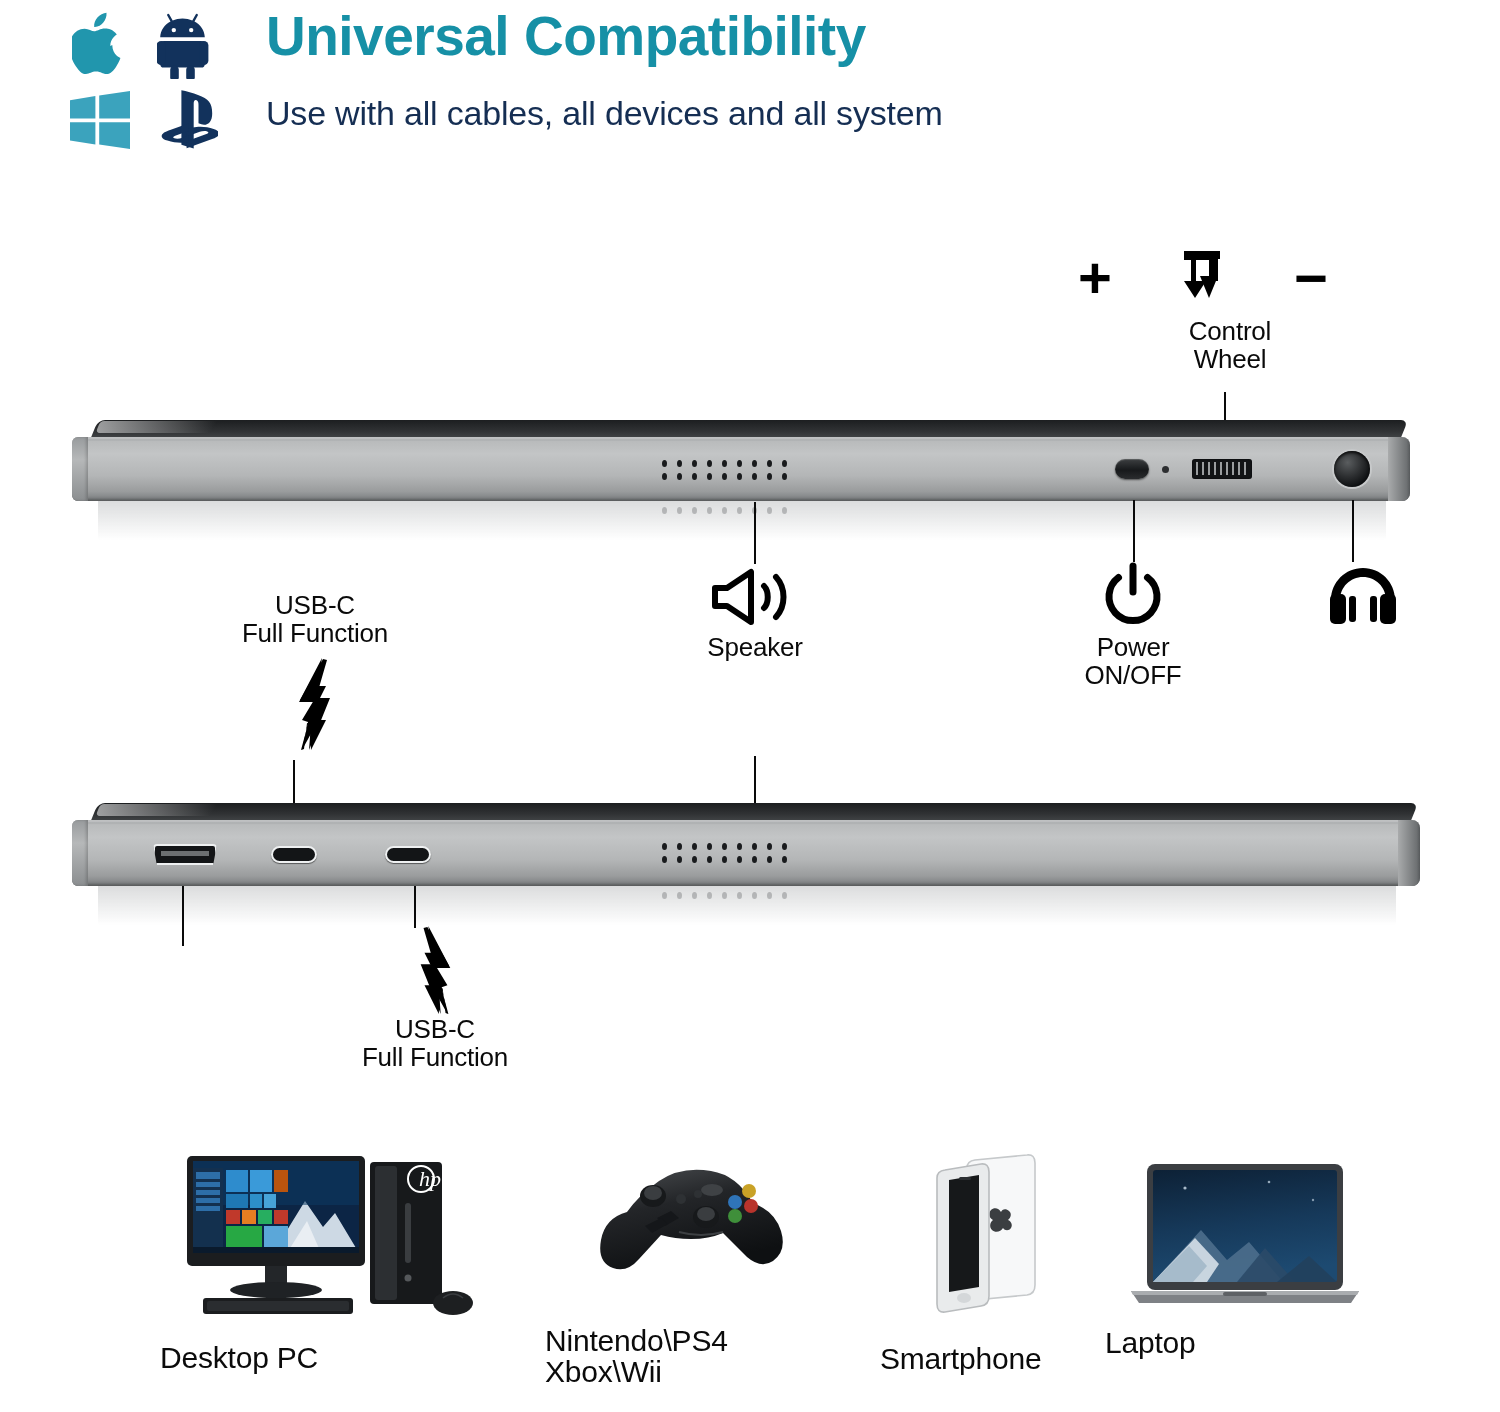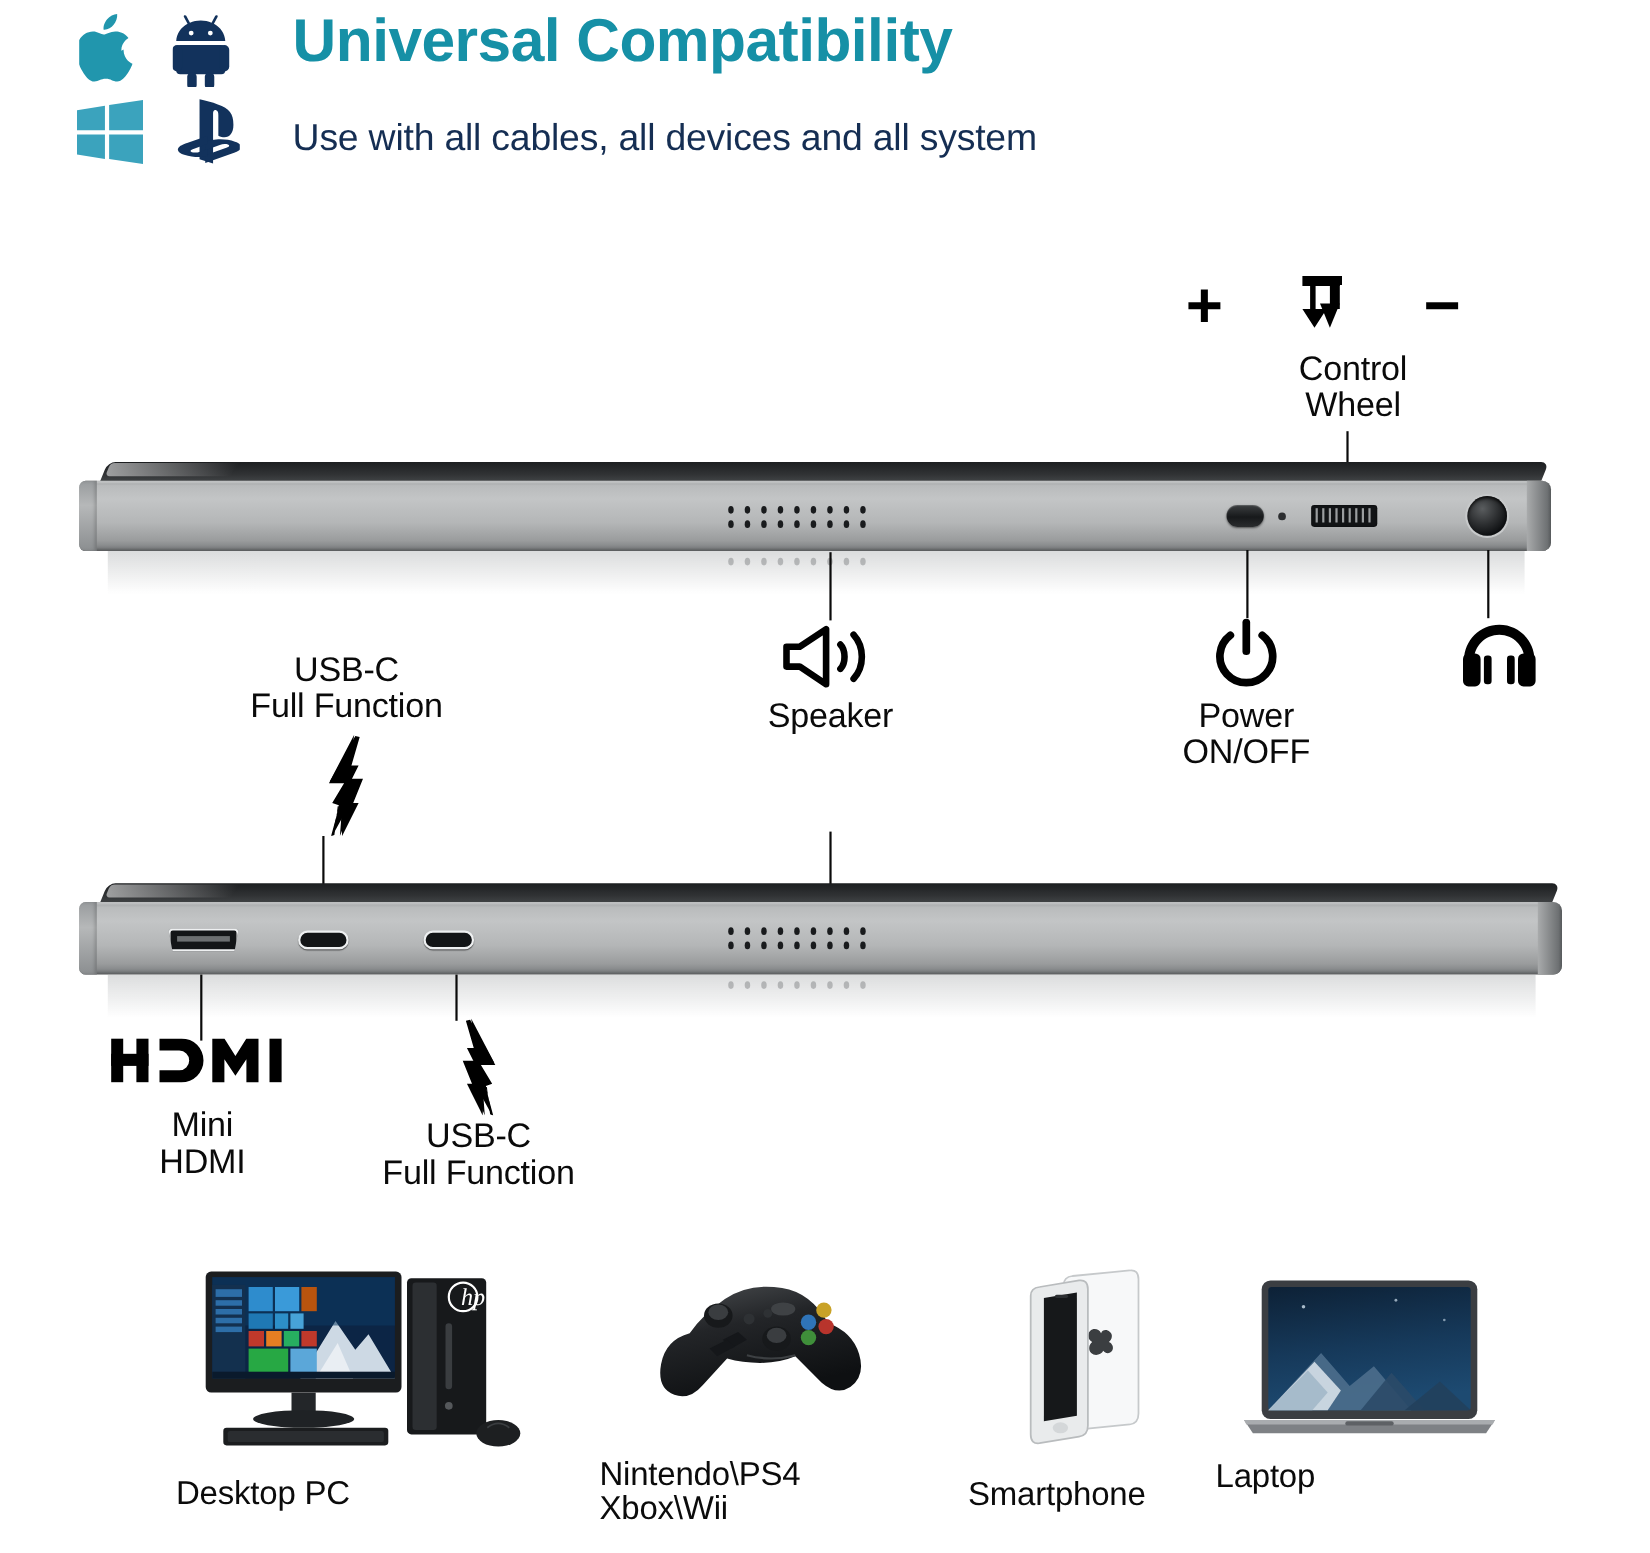--- a/index.html
+++ b/index.html
@@ -39,21 +39,21 @@
     letter-spacing: -0.5px;
     line-height: 1.18;
     white-space: nowrap;
   }
   .subtitle {
     font-size: 34px;
     font-weight: normal;
     color: #152e53;
     letter-spacing: -0.2px;
     line-height: 1.2;
-    margin-top: 36px;
+    margin-top: 24px;
     white-space: nowrap;
   }
 
   
   .device {
     position: absolute;
     border-radius: 7px;
   }
   .dev-body {
     position: absolute;
@@ -163,21 +163,21 @@
   }
 
   
   .lead {
     position: absolute;
     width: 2px;
     background: #0a0a0a;
   }
   .callout { position: absolute; text-align: center; }
   .callout-label {
-    font-size: 31px;
+    font-size: 26px;
     line-height: 1.07;
     color: #0a0a0a;
     white-space: pre-line;
     letter-spacing: -0.2px;
   }
   .callout-icon { display: flex; justify-content: center; align-items: flex-end; }
 
   
   .bolt { display: block; }
 
@@ -440,40 +440,20 @@
         <span></span>
         <span></span>
         <span></span>
         <span></span>
     </div>
   </div>
 
   <div class="lead" style="left:182px;top:886px;height:60px;"></div>
   <div class="lead" style="left:414px;top:886px;height:42px;"></div>
 
-  <div class="callout" style="left:70px;top:944px;width:228px;">
-    <div class="hdmi-mark">
-      <svg width="166" height="40" viewBox="0 0 166 40">
-        <g fill="#000">
-
-          <rect x="0" y="0" width="11" height="40"></rect>
-          <rect x="0" y="14" width="34" height="11"></rect>
-          <rect x="23" y="0" width="11" height="40"></rect>
-
-          <path d="M44 0h20a20 20 0 0 1 0 40H44V29h18a9 9 0 0 0 0-18H44z"></path>
-
-          <path d="M92 0h11l10 16L123 0h11v40h-11V19l-10 15-10-15v21H92z"></path>
-
-          <rect x="144" y="0" width="11" height="40"></rect>
-        </g>
-      </svg>
-    </div>
-    <div class="callout-label" style="margin-top:22px;">Mini
-HDMI</div>
-  </div>
 
   <div class="callout" style="left:275px;top:926px;width:320px;">
     <div class="callout-icon" style="height:90px;align-items:flex-start;">
       <svg class="bolt" width="46" height="88" viewBox="0 0 46 92" style="transform:scaleY(-1) rotate(180deg);">
         <path fill="#000" d="M30 0 8 42h14L10 62l6 2-6 28 22-40H22L34 28h-8z"></path>
         <path fill="#000" d="M31 1 7 44h15L9 92l3-1 3-26 4 1-2 26 21-52H24L35 2z"></path>
         <path fill="#000" d="M18 62h16L19 92z"></path>
       </svg>
     </div>
     <div class="callout-label">USB-C

